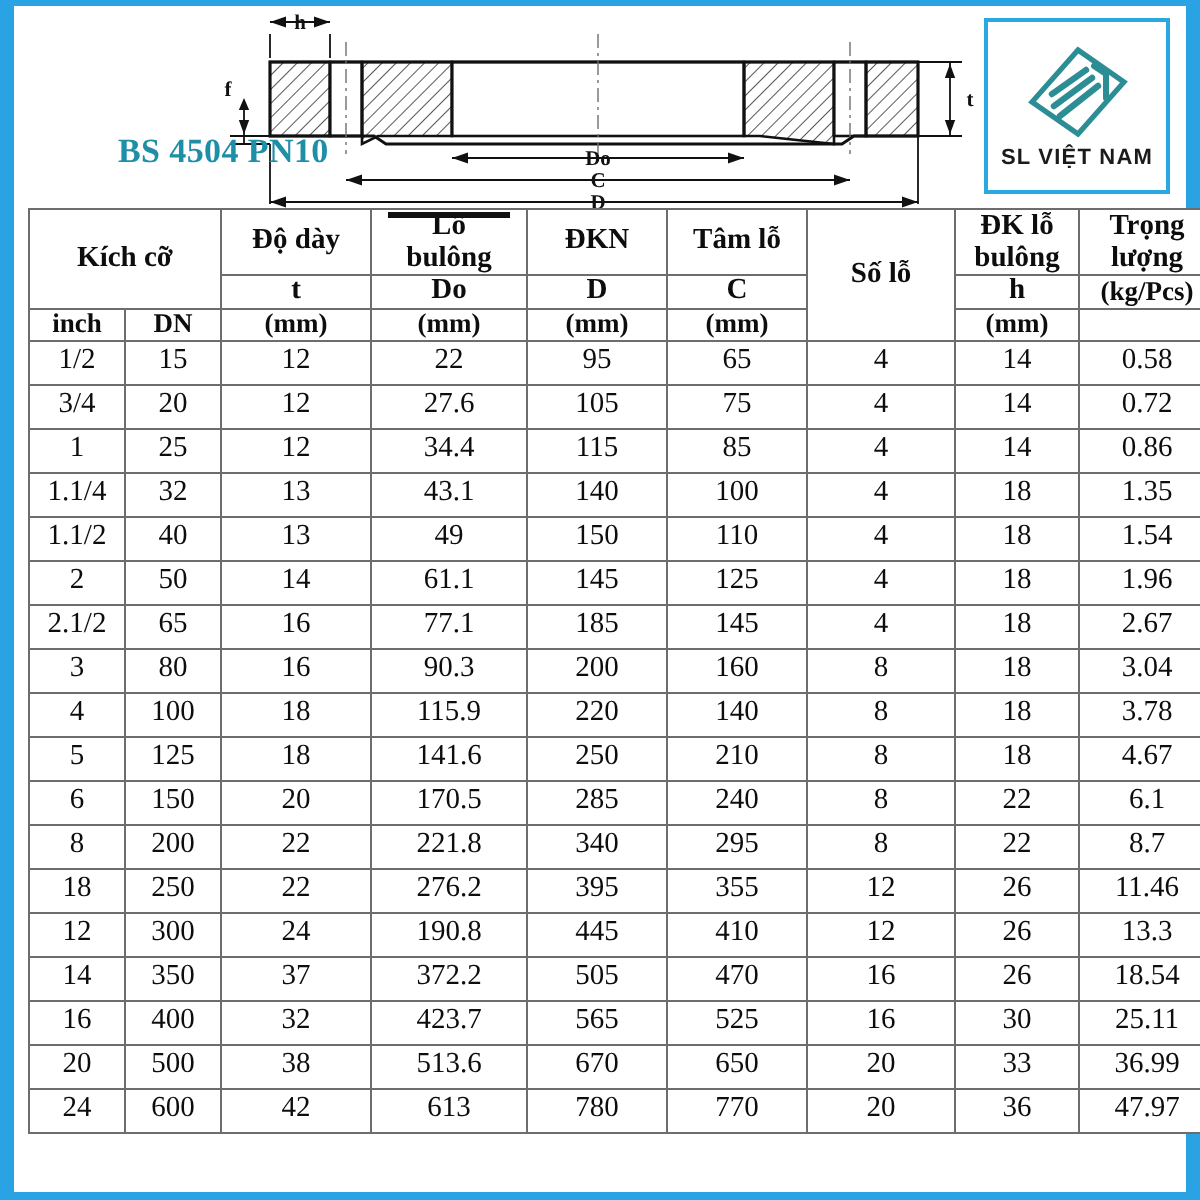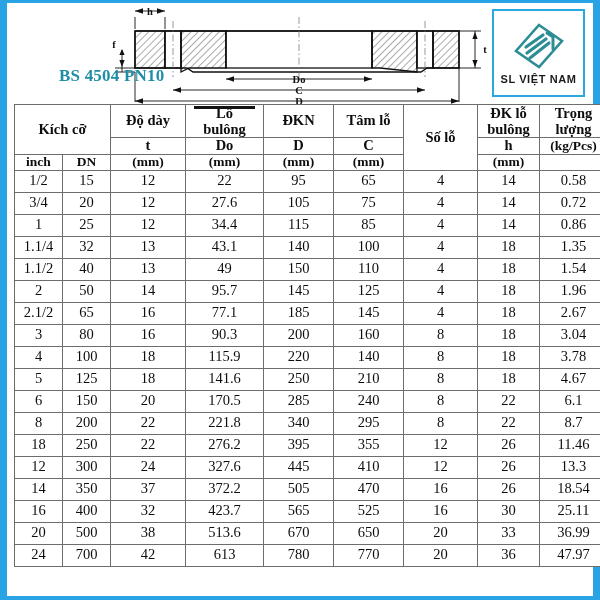--- a/index.html
+++ b/index.html
@@ -366,21 +366,21 @@
             <td>150</td>
             <td>110</td>
             <td>4</td>
             <td>18</td>
             <td>1.54</td>
           </tr>
           <tr>
             <td>2</td>
             <td>50</td>
             <td>14</td>
-            <td>95.7</td>
+            <td>61.1</td>
             <td>145</td>
             <td>125</td>
             <td>4</td>
             <td>18</td>
             <td>1.96</td>
           </tr>
           <tr>
             <td>2.1/2</td>
             <td>65</td>
             <td>16</td>
@@ -454,21 +454,21 @@
             <td>395</td>
             <td>355</td>
             <td>12</td>
             <td>26</td>
             <td>11.46</td>
           </tr>
           <tr>
             <td>12</td>
             <td>300</td>
             <td>24</td>
-            <td>327.6</td>
+            <td>190.8</td>
             <td>445</td>
             <td>410</td>
             <td>12</td>
             <td>26</td>
             <td>13.3</td>
           </tr>
           <tr>
             <td>14</td>
             <td>350</td>
             <td>37</td>
@@ -496,21 +496,21 @@
             <td>38</td>
             <td>513.6</td>
             <td>670</td>
             <td>650</td>
             <td>20</td>
             <td>33</td>
             <td>36.99</td>
           </tr>
           <tr>
             <td>24</td>
-            <td>700</td>
+            <td>600</td>
             <td>42</td>
             <td>613</td>
             <td>780</td>
             <td>770</td>
             <td>20</td>
             <td>36</td>
             <td>47.97</td>
           </tr>
         </tbody>
     </table>

